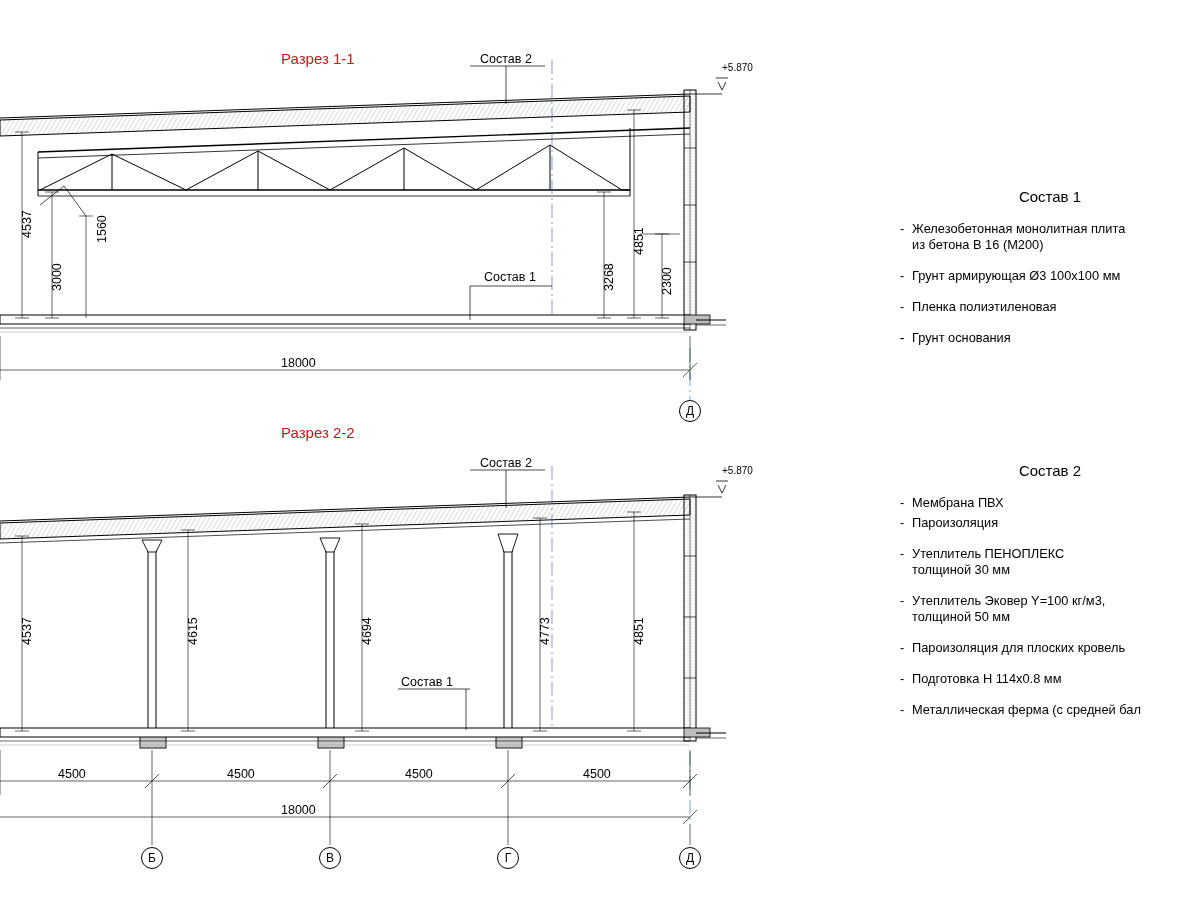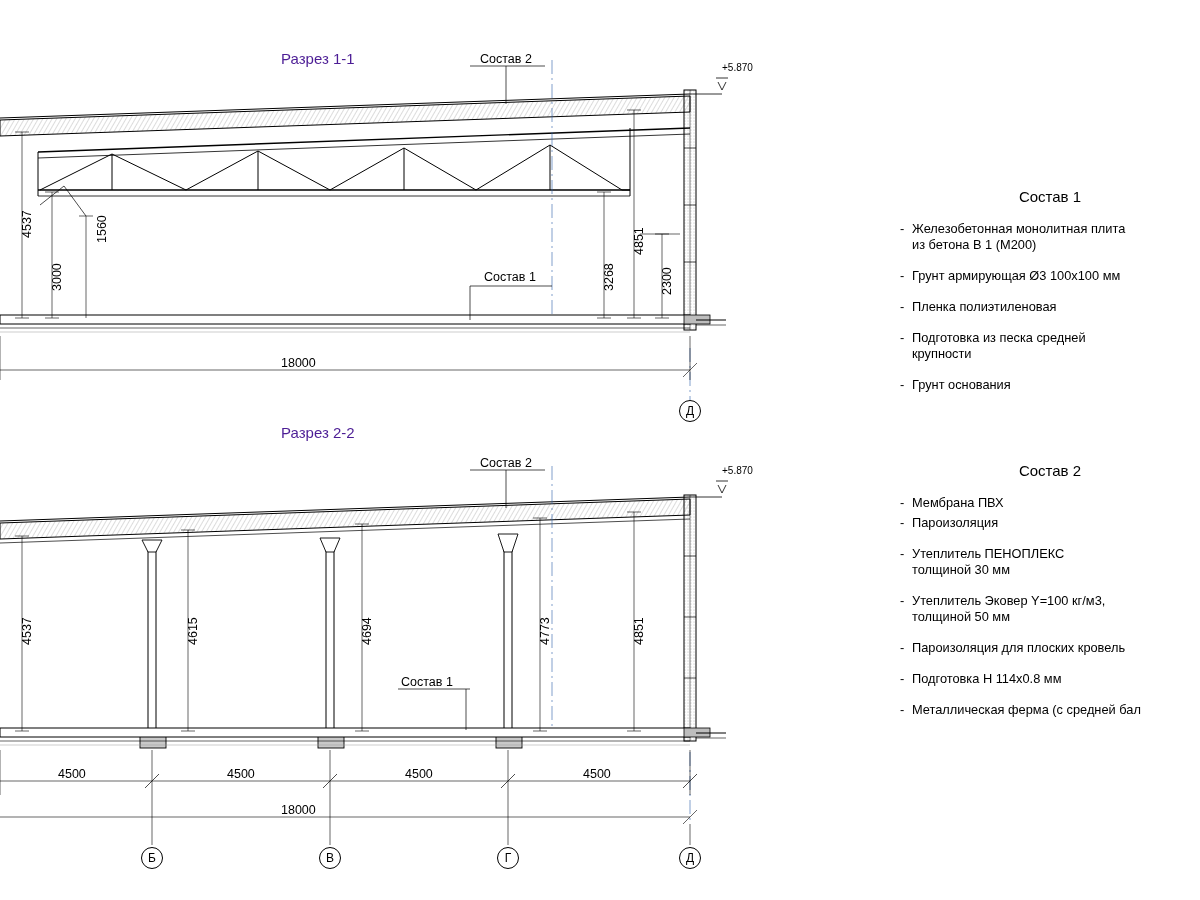--- a/index.html
+++ b/index.html
@@ -35,21 +35,21 @@
     color: #000;
   }
   .lbl.vert {
     transform-origin: left top;
     transform: rotate(-90deg);
   }
   .title {
     position: absolute;
     font-size: 15px;
     white-space: nowrap;
-    color: #4c1d95;
+    color: #b91c1c;
   }
   .spec {
     position: absolute;
     width: 300px;
   }
   .spec-title {
     font-size: 15px;
     text-align: center;
     margin: 0 0 16px 0;
     white-space: nowrap;
@@ -346,25 +346,24 @@
   <div class="lbl" style="left:281px; top:803px;">18000</div>
 
   <div class="axis-circle" style="left:141px; top:847px;">Б</div>
   <div class="axis-circle" style="left:319px; top:847px;">В</div>
   <div class="axis-circle" style="left:497px; top:847px;">Г</div>
   <div class="axis-circle" style="left:679px; top:847px;">Д</div>
 
   <div class="spec" style="left:900px; top:188px;">
     <div class="spec-title">Состав 1</div>
     <div class="spec-item"><span class="dash">-</span><span>Железобетонная  монолитная плита
-из бетона В 1 (М200)</span></div>
+из бетона В 16 (М200)</span></div>
     <div class="spec-item"><span class="dash">-</span><span>Грунт армирующая Ø3 100х100 мм</span></div>
     <div class="spec-item"><span class="dash">-</span><span>Пленка полиэтиленовая</span></div>
-    <div class="spec-item"><span class="dash">-</span><span>Подготовка из песка средней
-крупности</span></div>
+    <div class="spec-item"><span class="dash">-</span></div>
     <div class="spec-item"><span class="dash">-</span><span>Грунт основания</span></div>
   </div>
 
   <div class="spec" style="left:900px; top:462px;">
     <div class="spec-title">Состав 2</div>
     <div class="spec-item tight"><span class="dash">-</span><span>Мембрана ПВХ</span></div>
     <div class="spec-item"><span class="dash">-</span><span>Пароизоляция</span></div>
     <div class="spec-item"><span class="dash">-</span><span>Утеплитель ПЕНОПЛЕКС
 толщиной 30 мм</span></div>
     <div class="spec-item"><span class="dash">-</span><span>Утеплитель Эковер Y=100 кг/м3,

